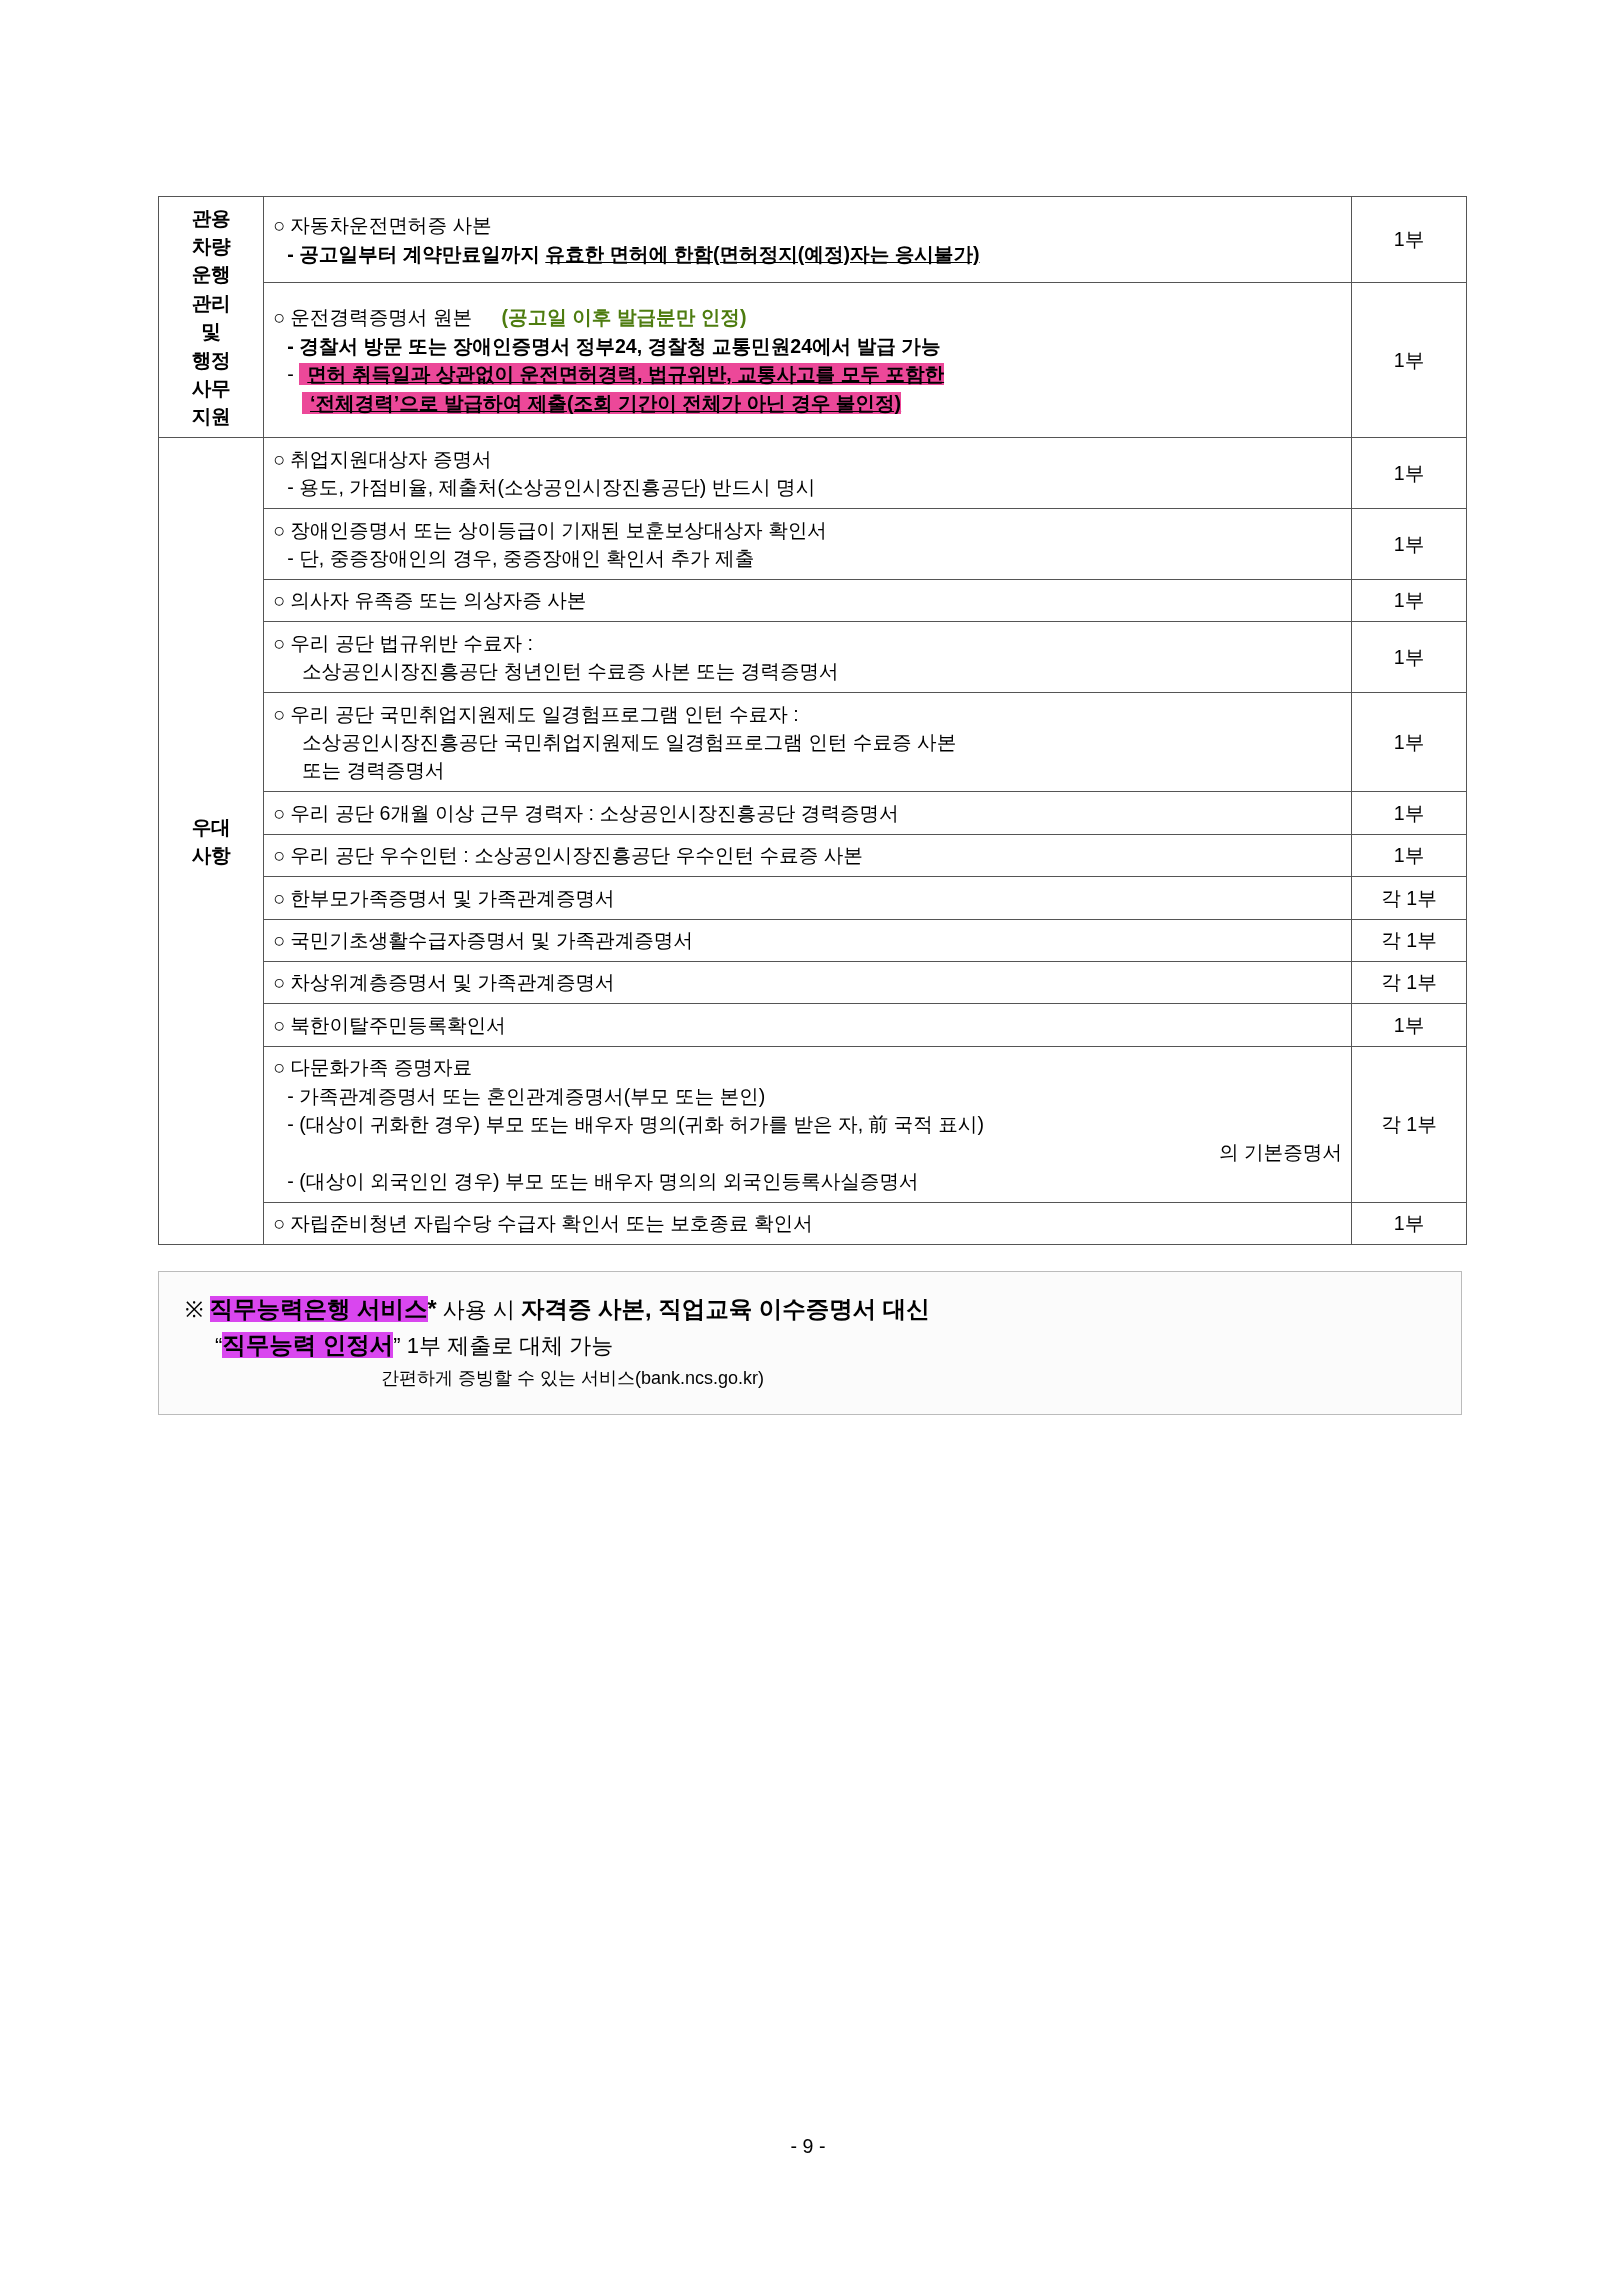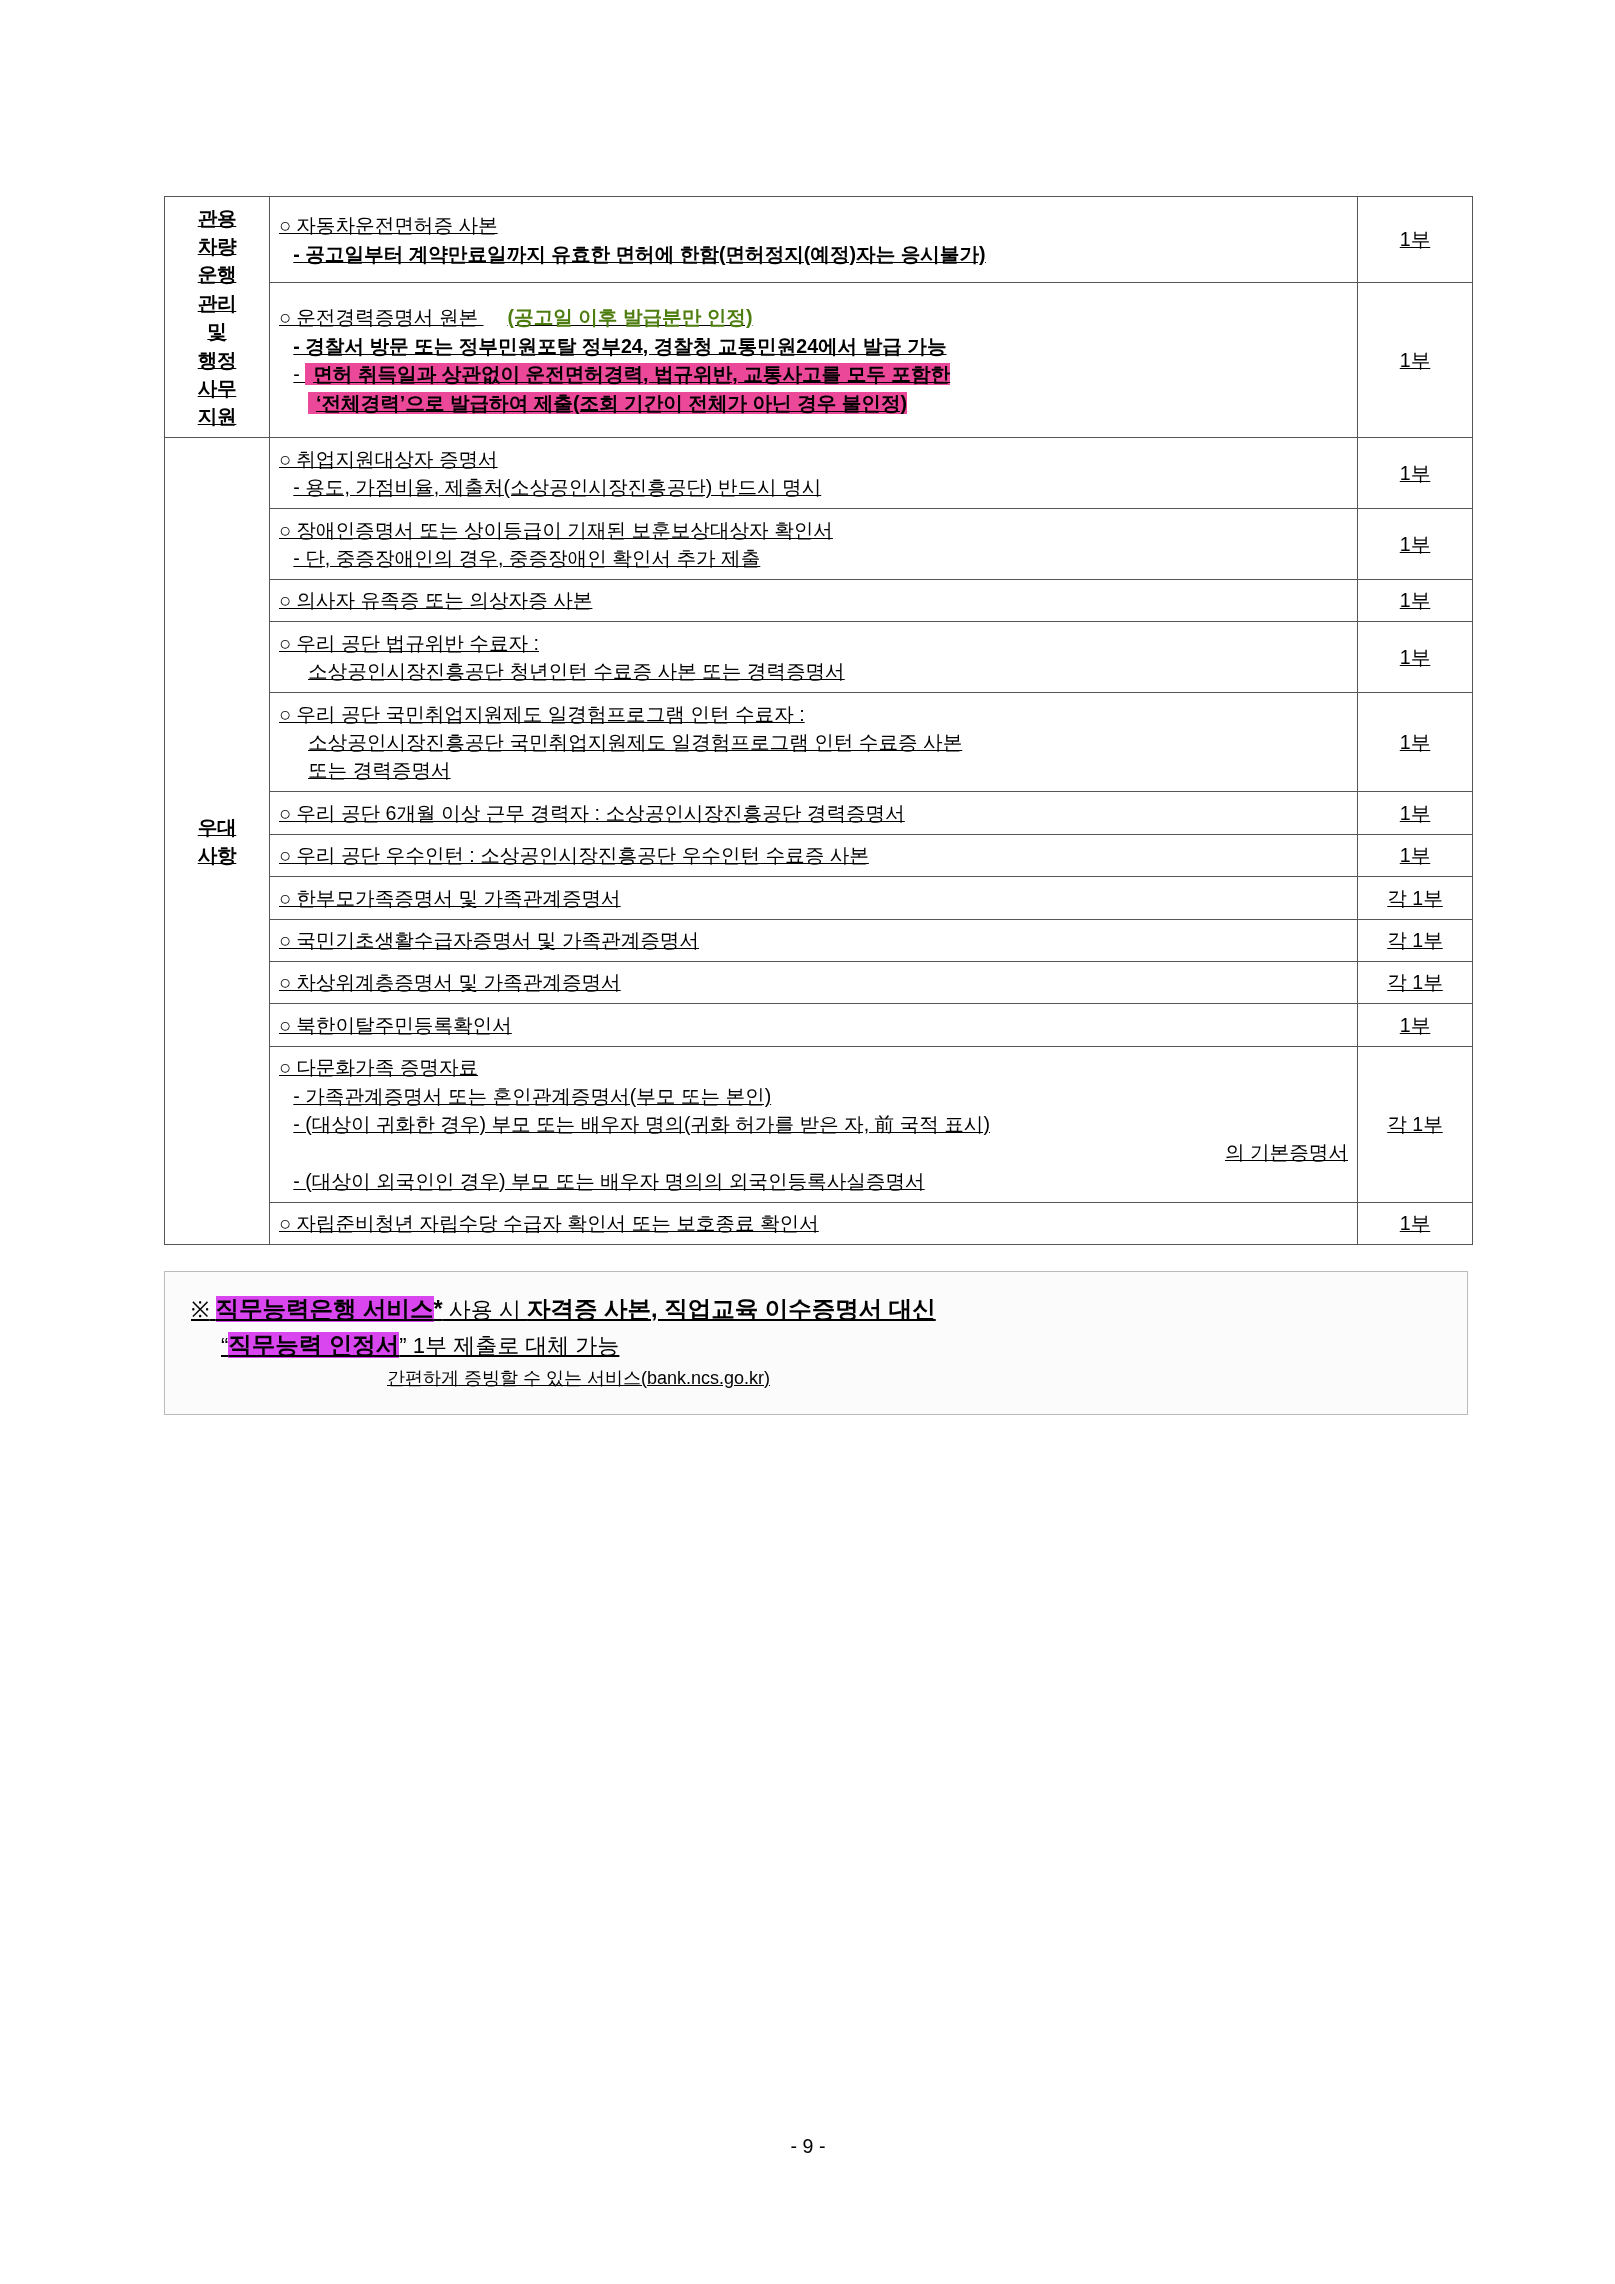--- a/index.html
+++ b/index.html
@@ -16,24 +16,23 @@
   }
   .page {
     position: absolute;
     left: 0; top: 0;
     width: 1616px;
     height: 2284px;
     padding: 0;
   }
   .content {
     position: absolute;
-    left: 164px;
+    left: 158px;
     top: 196px;
     width: 1304px;
-    text-decoration: underline;
   }
 
   table.doc-table {
     border-collapse: collapse;
     width: 1304px;
     table-layout: fixed;
   }
   table.doc-table td {
     border: 1.3px solid #555555;
     padding: 6.5px 9px;
@@ -140,21 +139,21 @@
           <td class="desc">
             <span class="line ind1">○  자동차운전면허증 사본</span>
             <span class="line ind2 bold">- 공고일부터 계약만료일까지 <span class="u">유효한 면허에 한함(면허정지(예정)자는 응시불가)</span></span>
           </td>
           <td class="qty">1부</td>
         </tr>
 
         <tr>
           <td class="desc">
             <span class="line ind1">○  운전경력증명서 원본 <span class="red">(공고일 이후 발급분만 인정)</span></span>
-            <span class="line ind2 bold">-  경찰서 방문 또는 정부민원포탈 정부24, 경찰청 교통민원24에서 발급 가능</span>
+            <span class="line ind2 bold">-  경찰서 방문 또는 장애인증명서 정부24, 경찰청 교통민원24에서 발급 가능</span>
             <span class="line ind2">-  <span class="hl-u">면허 취득일과 상관없이 운전면허경력, 법규위반, 교통사고를 모두 포함한</span></span>
             <span class="line ind3"><span class="hl-u">‘전체경력’으로 발급하여 제출(조회 기간이 전체가 아닌 경우 불인정)</span></span>
           </td>
           <td class="qty">1부</td>
         </tr>
 
         <tr>
           <td class="cat" rowspan="13">
             우대<br>사항
           </td>

